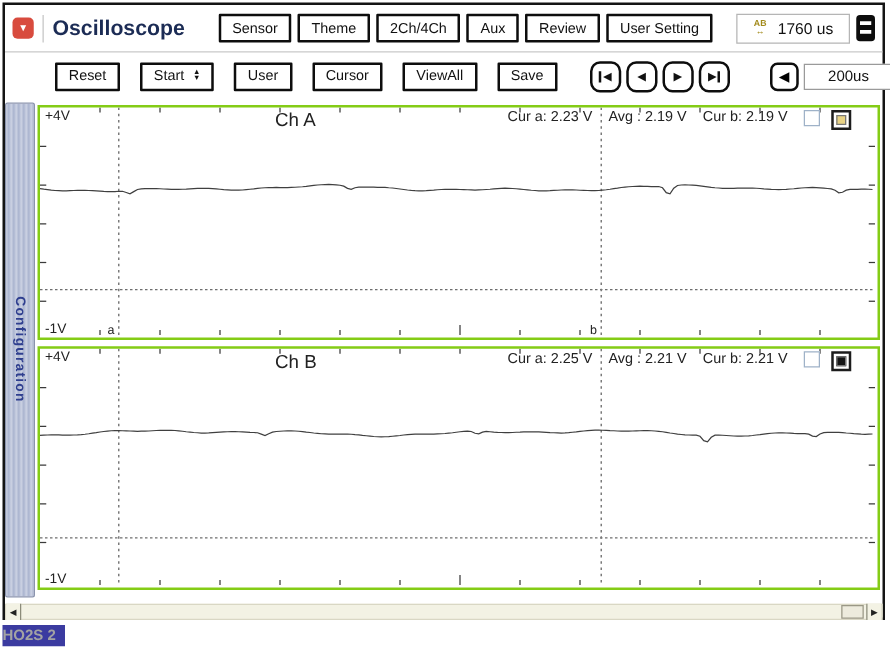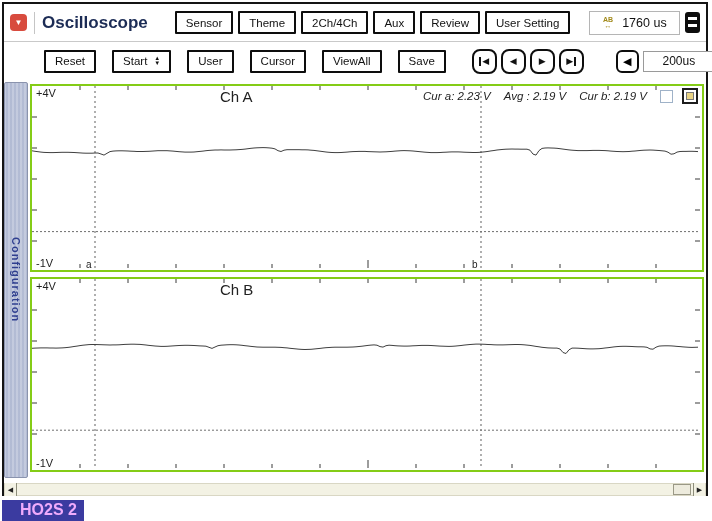--- a/index.html
+++ b/index.html
@@ -63,41 +63,41 @@
                   color:#2f3f8f; letter-spacing:1px; }
 
   
   .plot { position:absolute; background:#fff; border:2px solid #84cc16; }
   #plotA { left:26px; top:80px;  width:674px; height:188px; }
   #plotB { left:26px; top:273px; width:674px; height:195px; }
   .plot svg { position:absolute; left:0; top:0; }
   .scale-top { position:absolute; left:4px; top:1px; font-size:11px; color:#222; }
   .scale-bot { position:absolute; left:4px; bottom:1px; font-size:11px; color:#222; }
   .chname { position:absolute; left:188px; top:2px; font-size:15px; color:#222; }
-  .meas { position:absolute; top:2px; right:4px; display:flex; align-items:center;
-          gap:13px; font-size:11.5px; color:#222; white-space:nowrap;font-style:italic; }
+  .meas { position:absolute; top:2px; right:21px; display:flex; align-items:flex-start;
+          gap:13px; font-size:11.5px; color:#222; white-space:nowrap; }
   .cb-empty { width:13px; height:13px; background:#fff; border:1px solid #9fb2c8; cursor:pointer; }
   .cb-sel { width:16px; height:16px; border:2px solid #1c1c1c; background:#fff;
             display:flex; align-items:center; justify-content:center; cursor:pointer; margin-left:-4px; }
   .cb-inner { width:8px; height:8px; border:1px solid #777; }
   .curlab { position:absolute; bottom:0px; font-size:10px; color:#222; }
 
   
   .hscroll { position:absolute; left:0px; top:479px; width:702px; height:13px;
              background:#f3f2e4; border:1px solid #d9d7c4; display:flex; align-items:center; }
   .hs-arrow { width:12px; height:13px; display:flex; align-items:center; justify-content:center;
               font-size:7px; color:#222; background:#f3f2e4; cursor:pointer; }
   .hs-left { border-right:1px solid #8c8c7a; }
   .hs-right { position:absolute; right:0; border-left:1px solid #8c8c7a; }
   .hs-thumb { position:absolute; right:14px; width:18px; height:11px;
               background:#edebdd; border:1px solid #9a9886; cursor:grab; }
 
   
-  .status { position:absolute; left:2px; top:500px; color:#f0abfc;
-            font-size:16px; font-weight:bold; padding:1px 7px 2px 18px; background:#3b3ba0; }
+  .status { position:absolute; left:2px; top:500px; color:#a3a3a3;
+            font-size:12px; font-weight:bold; padding:1px 7px 2px 0; background:#3b3ba0; }
 </style>
 </head>
 <body>
 
 <div class="stage">
   <div class="win">
 
     <div class="tb1">
       <div class="app-icon">
         <span>▼</span>
@@ -263,20 +263,29 @@
           <line x1="0" y1="93" x2="5" y2="93" stroke="#3a3a3a" stroke-width="1"></line>
           <line x1="668" y1="93" x2="663" y2="93" stroke="#3a3a3a" stroke-width="1"></line>
           <line x1="0" y1="124" x2="5" y2="124" stroke="#3a3a3a" stroke-width="1"></line>
           <line x1="668" y1="124" x2="663" y2="124" stroke="#3a3a3a" stroke-width="1"></line>
           <line x1="0" y1="155" x2="5" y2="155" stroke="#3a3a3a" stroke-width="1"></line>
           <line x1="668" y1="155" x2="663" y2="155" stroke="#3a3a3a" stroke-width="1"></line>
           <polyline points="0,69.3 3,69.1 6,69.0 9,68.9 12,68.9 15,68.9 18,69.0 21,69.0 24,69.1 27,69.0 30,68.9 33,68.7 36,68.4 39,68.0 42,67.5 45,67.1 48,66.6 51,66.2 54,65.9 57,65.6 60,65.5 63,65.5 66,65.6 69,65.7 72,65.8 75,65.9 78,66.0 81,65.9 84,65.9 87,65.8 90,65.6 93,65.4 96,65.3 99,65.2 102,65.2 105,65.3 108,65.4 111,65.7 114,66.0 117,66.4 120,66.7 123,67.0 126,67.2 129,67.4 132,67.4 135,67.3 138,67.1 141,66.9 144,66.7 147,66.5 150,66.4 153,66.3 156,66.3 159,66.4 162,66.5 165,66.7 168,66.9 171,67.0 174,67.2 177,68.3 180,69.4 183,68.0 186,66.7 189,66.2 192,66.0 195,65.8 198,65.7 201,65.7 204,65.8 207,66.0 210,66.3 213,66.7 216,67.0 219,67.4 222,67.7 225,68.0 228,68.1 231,68.2 234,68.2 237,68.2 240,68.2 243,68.2 246,68.3 249,68.4 252,68.7 255,68.9 258,69.3 261,69.6 264,69.9 267,70.2 270,70.4 273,70.5 276,70.4 279,70.3 282,70.0 285,69.7 288,69.4 291,69.0 294,68.7 297,68.5 300,68.3 303,68.2 306,68.2 309,68.2 312,68.2 315,68.2 318,68.1 321,68.0 324,67.8 327,67.5 330,67.2 333,66.8 336,66.4 339,66.1 342,65.9 345,66.2 348,67.6 351,68.1 354,66.7 357,66.2 360,66.4 363,66.7 366,66.9 369,67.0 372,67.1 375,67.1 378,67.0 381,66.8 384,66.7 387,66.5 390,66.4 393,66.4 396,66.4 399,66.5 402,66.7 405,66.9 408,67.1 411,67.2 414,67.3 417,67.4 420,67.3 423,67.1 426,66.8 429,66.5 432,66.1 435,65.8 438,65.5 441,65.3 444,65.1 447,65.1 450,65.2 453,65.3 456,65.5 459,65.6 462,65.8 465,65.9 468,65.9 471,65.9 474,65.8 477,65.7 480,65.6 483,65.5 486,65.5 489,65.6 492,65.8 495,66.1 498,66.4 501,66.9 504,67.4 507,67.8 510,68.3 513,68.6 516,68.9 519,69.0 522,69.1 525,69.1 528,70.0 531,73.5 534,74.5 537,70.8 540,69.1 543,69.1 546,69.2 549,69.4 552,69.6 555,69.8 558,69.9 561,69.9 564,69.8 567,69.7 570,69.4 573,69.0 576,68.7 579,68.3 582,67.9 585,67.6 588,67.4 591,67.3 594,67.3 597,67.4 600,67.5 603,67.7 606,67.8 609,67.8 612,67.9 615,68.3 618,69.9 621,70.2 624,68.2 627,67.1 630,66.9 633,66.8 636,66.8 639,66.9 642,67.1 645,67.4 648,67.6 651,67.9 654,68.1 657,68.3 660,68.4 663,68.3 666,68.2" fill="none" stroke="#3f3f3f" stroke-width="1"></polyline>
         </svg>
       <div class="scale-top">+4V</div>
       <div class="chname">Ch B</div>
+      <div class="meas">
+        <span>Cur a: 2.25 V</span>
+        <span>Avg : 2.21 V</span>
+        <span>Cur b: 2.21 V</span>
+        <span class="cb-empty"></span>
+        <span class="cb-sel">
+          <span class="cb-inner" style="background: rgb(20, 20, 20);"></span>
+        </span>
+      </div>
       <div class="scale-bot">-1V</div>
     </div>
 
     <div class="hscroll">
       <div class="hs-arrow hs-left">◀</div>
       <div class="hs-thumb"></div>
       <div class="hs-arrow hs-right">▶</div>
     </div>
   </div>
 

